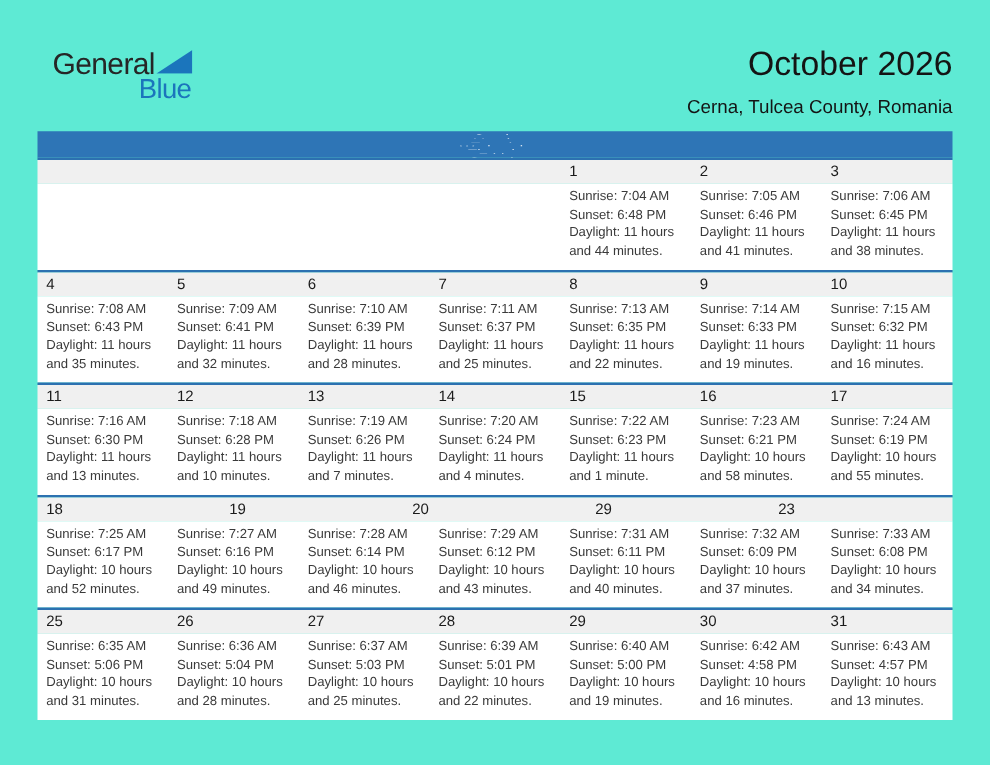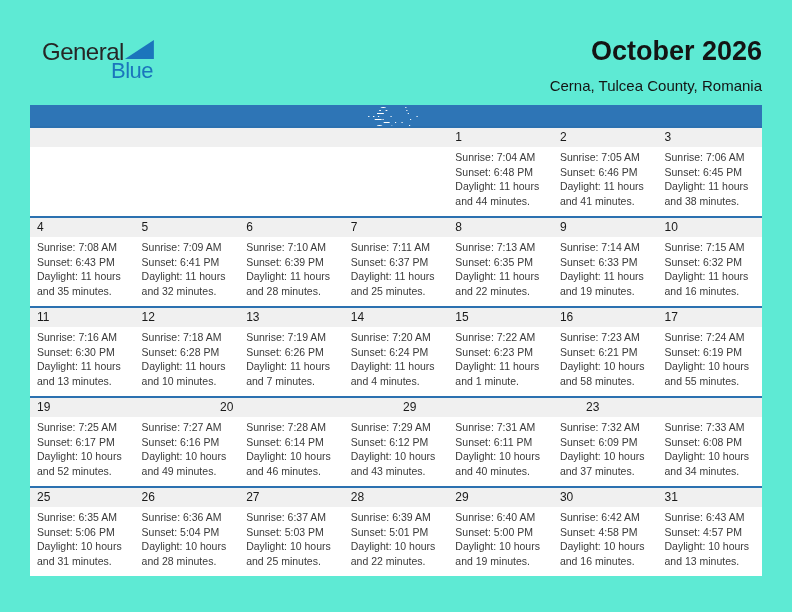--- a/index.html
+++ b/index.html
@@ -33,21 +33,21 @@
     letter-spacing: -0.5px;
     line-height: 1;
     margin-left: 69px;
     margin-top: -4px;
   }
 
   
   .title {
     position: absolute; right: 30px; top: 38px;
     font-size: 27px; color: #141414; text-align: left;
-    font-weight: 700; letter-spacing: 0px; line-height: 1;
+    font-weight: 400; letter-spacing: 0px; line-height: 1;
   }
   .subtitle {
     position: absolute; right: 30px; top: 78px;
     font-size: 15px; color: #141414; text-align: right;
     font-weight: 400; line-height: 1;
   }
 
   
   .calendar { position: absolute; left: 30px; right: 30px; top: 105px; }
 
@@ -256,20 +256,21 @@
             <div class="cell">
               <div class="line">Sunrise: 7:24 AM</div>
               <div class="line">Sunset: 6:19 PM</div>
               <div class="line">Daylight: 10 hours</div>
               <div class="line">and 55 minutes.</div>
             </div>
           </div>
         </div>
         <div class="week">
           <div class="band">
+            <div class="band-cell">18</div>
             <div class="band-cell">19</div>
             <div class="band-cell">20</div>
             <div class="band-cell">29</div>
             <div class="band-cell">23</div>
           </div>
           <div class="cells">
             <div class="cell">
               <div class="line">Sunrise: 7:25 AM</div>
               <div class="line">Sunset: 6:17 PM</div>
               <div class="line">Daylight: 10 hours</div>

